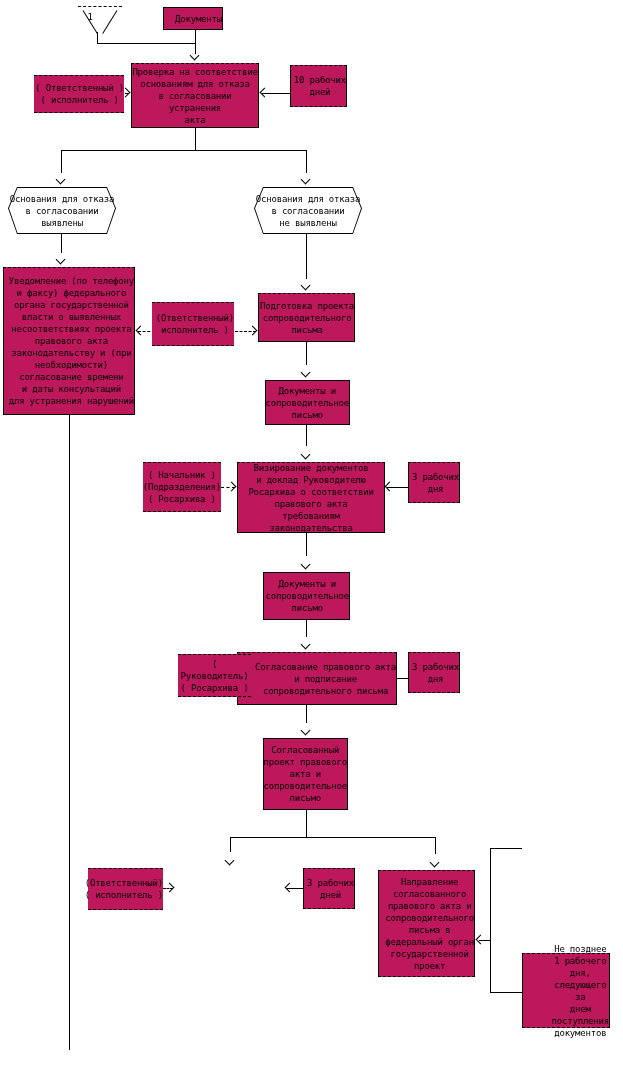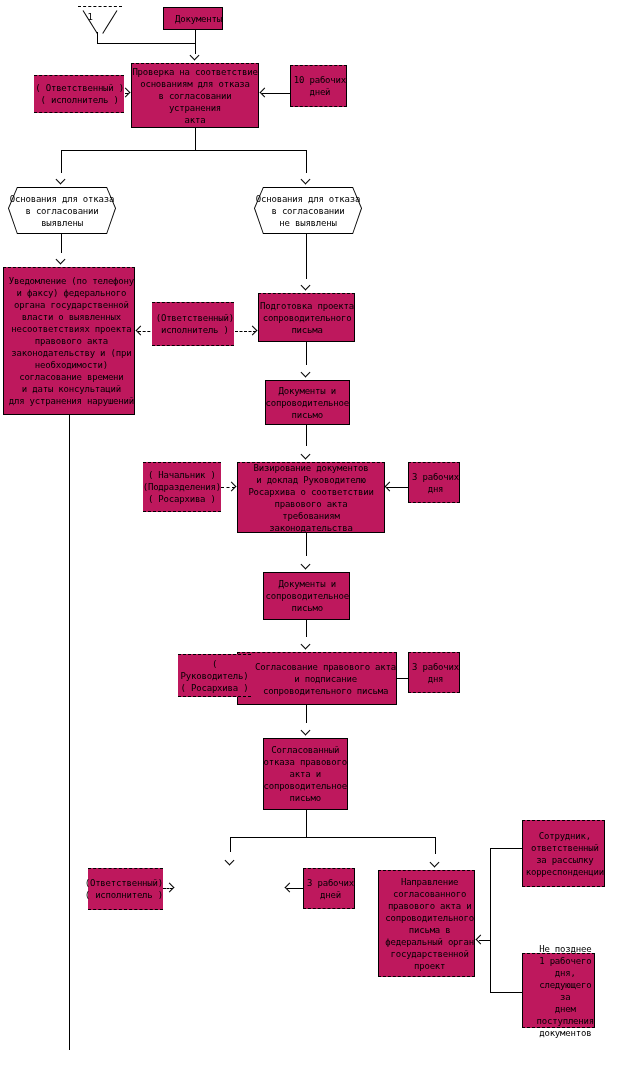--- a/index.html
+++ b/index.html
@@ -174,21 +174,21 @@
   </div>
 
   <div class="bx tds" style="left:237px;top:652px;width:160px;height:53px;">
     <div class="t">Согласование правового акта
 и подписание
 сопроводительного письма</div>
   </div>
 
   <div class="bx solid" style="left:263px;top:738px;width:85px;height:72px;">
     <div class="t">Согласованный
-отказа правового
+проект правового
 акта и
 сопроводительное
 письмо</div>
   </div>
 
 
   <div class="bx tbd" style="left:378px;top:870px;width:97px;height:107px;">
     <div class="t">Направление
 согласованного
 правового акта и
@@ -238,28 +238,22 @@
   <div class="bx pl" style="left:88px;top:868px;width:75px;height:42px;">
     <div class="t">(Ответственный)
 ( исполнитель )</div>
   </div>
 
   <div class="bx tbd" style="left:303px;top:868px;width:52px;height:41px;">
     <div class="t">3 рабочих
 дней</div>
   </div>
 
-  <div class="bx tbd" style="left:522px;top:820px;width:83px;height:67px;">
-    <div class="t">Сотрудник,
-ответственный
-за рассылку
-корреспонденции</div>
-  </div>
-
-  <div class="bx tbd" style="left:522px;top:953px;width:73px;height:75px;padding-left:44px;">
+
+  <div class="bx tbd" style="left:522px;top:953px;width:88px;height:75px;padding-left:44px;">
     <div class="t">Не позднее
 1 рабочего дня,
 следующего за
 днем поступления
 документов</div>
   </div>
 
 </div>
 
 </body></html>

